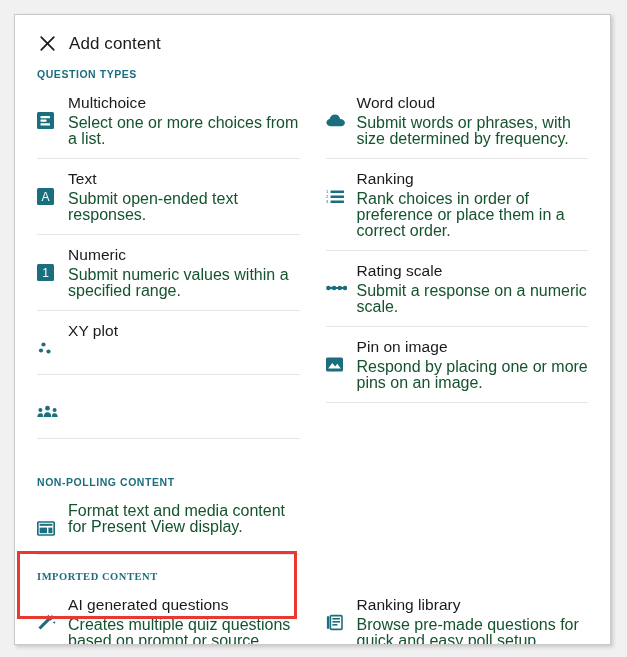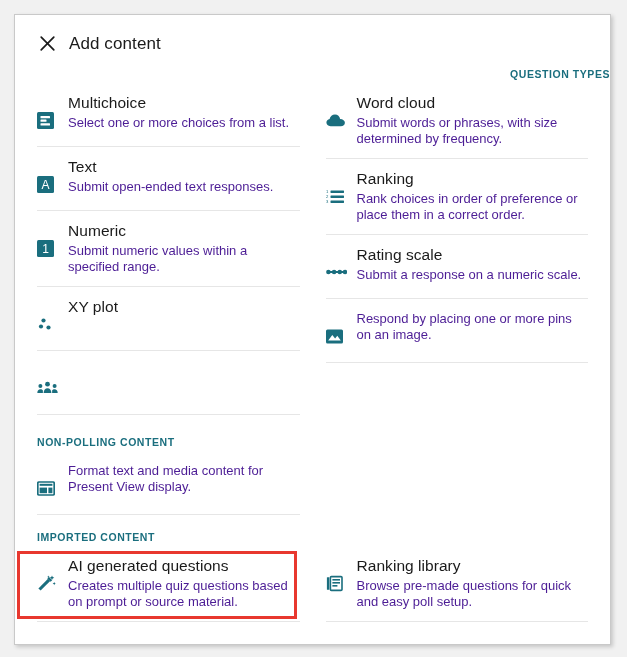--- a/index.html
+++ b/index.html
@@ -111,22 +111,22 @@
     padding-left: 5px;
   }
   .item-title {
     font-size: 15.5px;
     font-weight: 400;
     color: #1a1a1a;
     line-height: 20px;
     letter-spacing: 0.05px;
   }
   .item-desc {
-    font-size: 13px;
-    color: #4c1d95;
+    font-size: 16px;
+    color: #14532d;
     line-height: 16px;
     margin-top: 2px;
   }
 
   
   .item.empty {
     border-bottom: none;
     cursor: default;
   }
 
@@ -155,21 +155,21 @@
     <div id="dialog-header">
       <span id="close-icon">
         <svg width="17" height="17" viewBox="0 0 17 17">
           <path d="M2.2 2.2 L14.8 14.8 M14.8 2.2 L2.2 14.8" stroke="#1a1a1a" stroke-width="1.7" stroke-linecap="round" fill="none"></path>
         </svg>
       </span>
       <span id="dialog-title">Add content</span>
     </div>
 
     <div class="section-block">
-      <div class="section-heading" style="margin:13px 0 3px 0;text-align:right;">QUESTION TYPES</div>
+      <div class="section-heading" style="margin:13px 0 3px 0;">QUESTION TYPES</div>
 
       <div class="cols">
 
         <div class="col left">
 
           <div class="item">
             <span class="icon-wrap">
               <svg width="17" height="17" viewBox="0 0 17 17">
                 <rect x="0" y="0" width="17" height="17" rx="1.5" fill="#1a6e7e"></rect>
                 <rect x="3.5" y="4" width="9.5" height="2.2" rx="0.5" fill="#ffffff"></rect>
@@ -287,20 +287,21 @@
           </div>
 
           <div class="item">
             <span class="icon-wrap">
               <svg width="17" height="17" viewBox="0 0 17 17">
                 <rect x="0" y="1.5" width="17" height="14" rx="1.5" fill="#1a6e7e"></rect>
                 <path d="M2.2 12.6 L6.3 6.9 L9.1 10.4 L11.3 7.8 L14.8 12.6 Z" fill="#ffffff"></path>
               </svg>
             </span>
             <span class="texts">
+              <span class="item-title">Pin on image</span>
               <span class="item-desc" style="display:block">Respond by placing one or more pins on an image.</span>
             </span>
           </div>
 
           <div class="item empty">
             <span class="texts">&nbsp;</span>
           </div>
 
         </div>
       </div>
@@ -323,21 +324,21 @@
             <span class="texts">
               <span class="item-desc" style="display:block">Format text and media content for Present View display.</span>
             </span>
           </div>
         </div>
         <div class="col right"></div>
       </div>
     </div>
 
     <div class="section-block">
-      <div class="section-heading" style="margin:16px 0 3px 0;">IMPORTED CONTENT</div>
+      <div class="section-heading" style="margin:16px 0 3px 0;font-family:Liberation Serif, serif;">IMPORTED CONTENT</div>
 
       <div class="cols">
         <div class="col left">
 
           <div class="item">
             <span class="icon-wrap">
               <svg width="19" height="17" viewBox="0 0 19 17">
                 <path d="M1.4 15.4 L11.0 5.8 L13.2 8.0 L3.6 17.6 Z" fill="#1a6e7e" transform="translate(0,-2)"></path>
                 <path d="M10.4 3.6 L13.6 6.8 L15.2 5.2 L12.0 2.0 Z" fill="#1a6e7e"></path>
                 <path d="M15.0 0.4 L15.7 2.0 L17.3 2.7 L15.7 3.4 L15.0 5.0 L14.3 3.4 L12.7 2.7 L14.3 2.0 Z" fill="#1a6e7e"></path>

